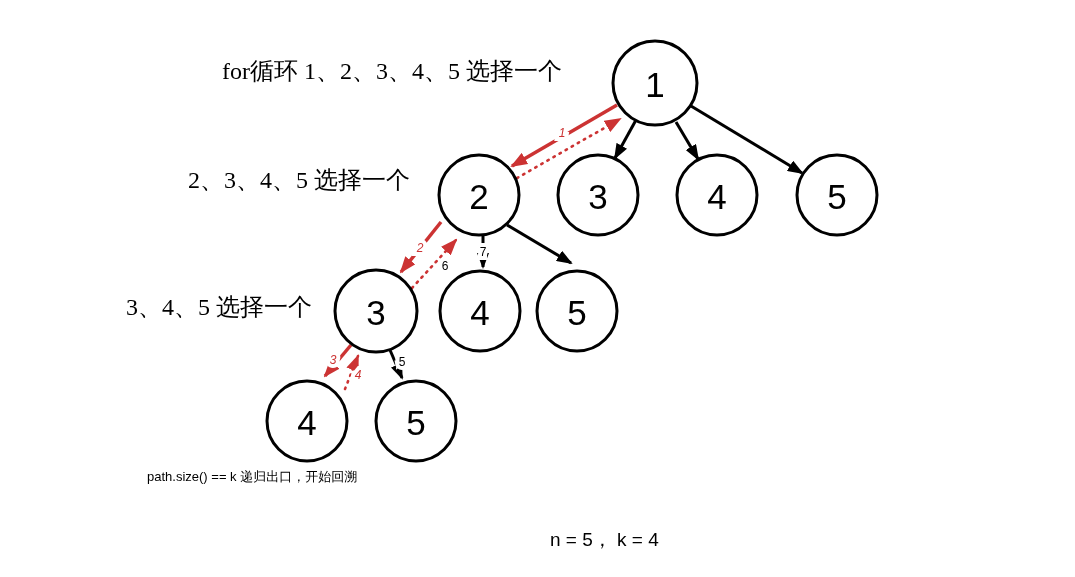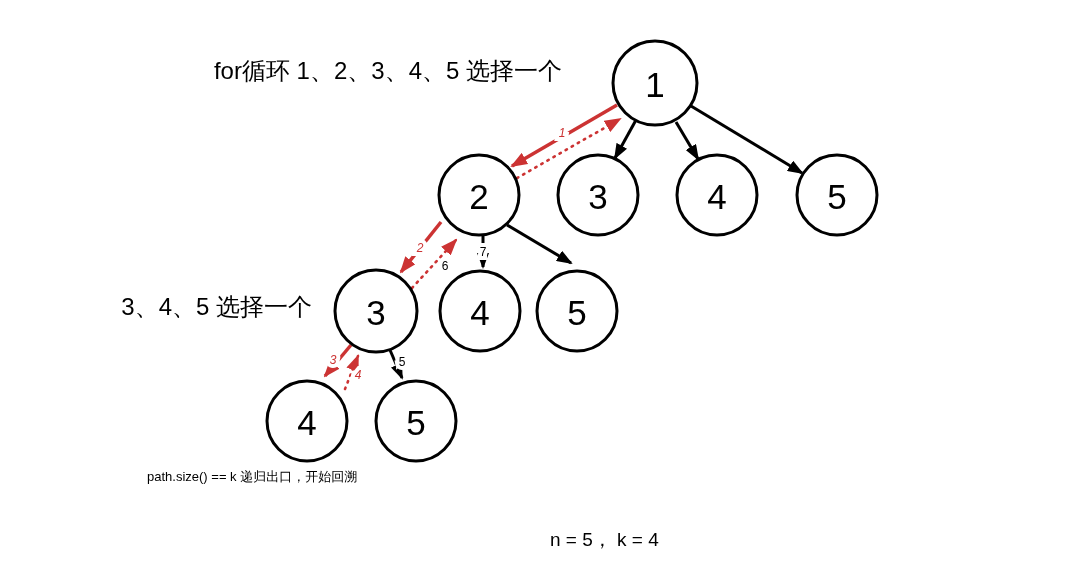--- a/index.html
+++ b/index.html
@@ -1,21 +1,21 @@
 <!DOCTYPE html>
 <html><head>
 <meta charset="utf-8">
 <style>
   html,body{margin:0;padding:0;background:#fff;}
   .canvas{
     position:relative;width:1075px;height:577px;background:#ffffff;
     font-family:"Liberation Sans","DejaVu Sans",sans-serif;overflow:hidden;color:#000;
   }
   .canvas svg{position:absolute;left:0;top:0;}
-  .row-label{position:absolute;white-space:nowrap;font-size:24px;line-height:32px;color:#000;}
+  .row-label{position:absolute;white-space:nowrap;font-size:24px;line-height:32px;color:#000;font-family:Liberation Serif, serif;}
   .annotation{position:absolute;white-space:nowrap;font-size:13px;line-height:16px;color:#000;text-align:right;}
   .footer{position:absolute;white-space:nowrap;font-size:19px;line-height:30px;color:#000;}
 </style>
 </head>
 <body>
 
 <div class="canvas">
 
   <svg id="tree-svg" width="1075" height="577" viewBox="0 0 1075 577">
     <defs>
@@ -61,18 +61,19 @@
       <text x="483" y="252" text-anchor="middle" dominant-baseline="central" font-size="12" fill="#000000" stroke="#ffffff" stroke-width="8" style="paint-order:stroke" font-style="normal">7</text>
       <text x="402" y="362" text-anchor="middle" dominant-baseline="central" font-size="12" fill="#000000" stroke="#ffffff" stroke-width="8" style="paint-order:stroke" font-style="normal">5</text>
       <text x="562" y="133" text-anchor="middle" dominant-baseline="central" font-size="12" fill="#cc3333" stroke="#ffffff" stroke-width="8" style="paint-order:stroke" font-style="italic">1</text>
       <text x="420" y="248" text-anchor="middle" dominant-baseline="central" font-size="12" fill="#cc3333" stroke="#ffffff" stroke-width="8" style="paint-order:stroke" font-style="italic">2</text>
       <text x="333" y="360" text-anchor="middle" dominant-baseline="central" font-size="12" fill="#cc3333" stroke="#ffffff" stroke-width="8" style="paint-order:stroke" font-style="italic">3</text>
       <text x="445" y="266" text-anchor="middle" dominant-baseline="central" font-size="12" fill="#000000" stroke="#ffffff" stroke-width="8" style="paint-order:stroke" font-style="normal">6</text>
       <text x="358" y="375" text-anchor="middle" dominant-baseline="central" font-size="12" fill="#cc3333" stroke="#ffffff" stroke-width="8" style="paint-order:stroke" font-style="italic">4</text>
     </svg>
 
   <div class="row-label" style="right:513px;top:55px">for循环 1、2、3、4、5 选择一个</div>
+  <div class="row-label" style="right:665px;top:164px">2、3、4、5 选择一个</div>
   <div class="row-label" style="right:763px;top:291px">3、4、5 选择一个</div>
 
   <div class="annotation" style="left:147px;top:469px">path.size() == k 递归出口，开始回溯</div>
 
   <div class="footer" style="left:550px;top:525px">n = 5， k = 4</div>
 </div>
 
 </body></html>

